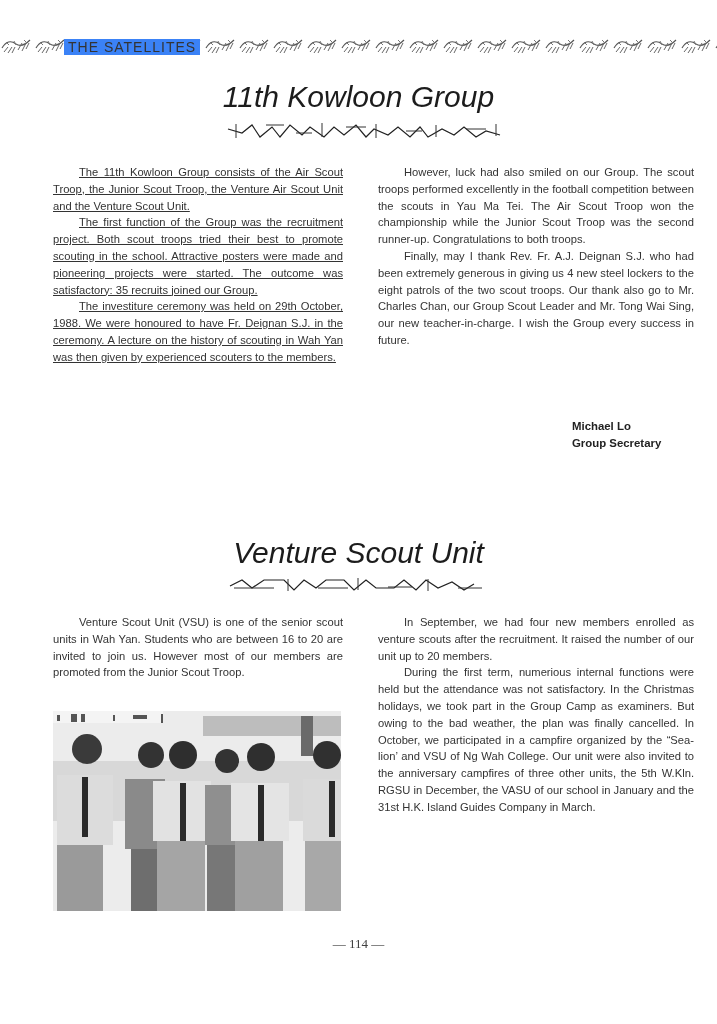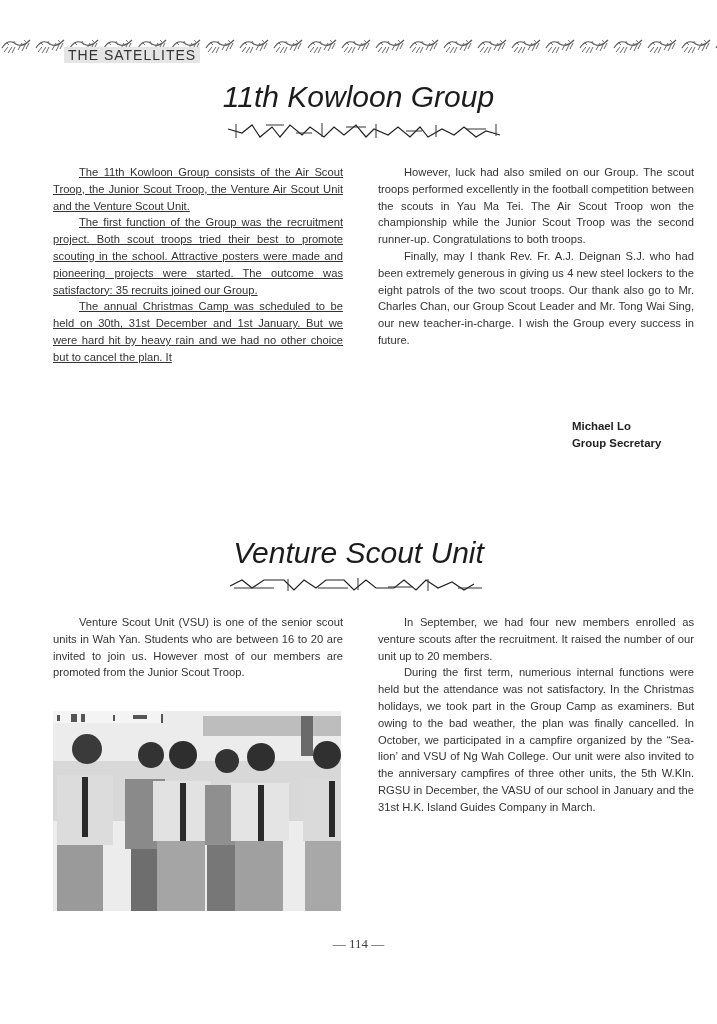--- a/index.html
+++ b/index.html
@@ -1,20 +1,20 @@
 <!DOCTYPE html>
 <html><head>
 <meta charset="utf-8">
 <style>
   html, body { margin: 0; padding: 0; background: #ffffff; }
   body { width: 717px; height: 1024px; position: relative; overflow: hidden;
          font-family: "Liberation Sans", sans-serif; color: #2a2a2a; }
   .header-band { position: absolute; left: 0; top: 36px; width: 717px; height: 22px; }
   .header-band svg { position: absolute; top: 0; }
-  .header-title { position: absolute; left: 64px; top: 39px; font-size: 14px; letter-spacing: 1px; color: #333; background:#e5e5e5; padding: 0 4px; margin-top: 8px; }
+  .header-title { position: absolute; left: 64px; top: 39px; font-size: 14px; letter-spacing: 1px; color: #333; background:#3b82f6; padding: 0 4px; }
   .title { position: absolute; left: 0; width: 717px; text-align: center; font-style: italic; font-size: 30px; color: #1c1c1c; }
   .title-1 { top: 80px; }
   .title-2 { top: 536px; }
   .underline-deco { position: absolute; }
   .col { position: absolute; font-size: 11.2px; line-height: 16.8px; text-align: justify; color: #333; }
   .col p { margin: 0; text-indent: 26px; }
   .col p.noindent { text-indent: 0; }
   .c1 { left: 53px; top: 164px; width: 290px; text-decoration: underline; }
   .c2 { left: 378px; top: 164px; width: 316px; }
   .c3 { left: 53px; top: 614px; width: 290px; }
@@ -42,21 +42,21 @@
 
 <div class="title title-1">11th Kowloon Group</div>
 <svg class="underline-deco" style="left:226px; top:121px;" width="290" height="20">
   <path d="M2 8 l14 4 l10 -8 l8 12 l12 -10 l8 10 l10 -12 l12 10 l8 -8 l14 10 l10 -10 l10 8 l12 -10 l10 12 l8 -8 l14 6 l10 -8 l12 10 l10 -10 l8 10 l14 -8 l12 6 l10 -8 l12 10 l10 -6 l14 4" stroke="#222" stroke-width="1.2" fill="none"></path>
   <path d="M10 3 v14 M40 4 h18 M70 12 h16 M96 2 v14 M120 6 h20 M150 3 v14 M180 10 h16 M210 4 v12 M240 8 h20 M270 3 v12" stroke="#333" stroke-width="1" fill="none"></path>
 </svg>
 
 <div class="col c1">
   <p>The 11th Kowloon Group consists of the Air Scout Troop, the Junior Scout Troop, the Venture Air Scout Unit and the Venture Scout Unit.</p>
   <p>The first function of the Group was the recruitment project. Both scout troops tried their best to promote scouting in the school. Attractive posters were made and pioneering projects were started. The outcome was satisfactory: 35 recruits joined our Group.</p>
-  <p>The annual Christmas Camp was scheduled to be held on 30th, 31st December and 1st January. But we were hard hit by heavy rain and we had no other choice but to cancel the plan. It</p>
+  <p>The investiture ceremony was held on 29th October, 1988. We were honoured to have Fr. Deignan S.J. in the ceremony. A lecture on the history of scouting in Wah Yan was then given by experienced scouters to the members.</p>
 </div>
 
 <div class="col c2">
   <p>However, luck had also smiled on our Group. The scout troops performed excellently in the football competition between the scouts in Yau Ma Tei. The Air Scout Troop won the championship while the Junior Scout Troop was the second runner-up. Congratulations to both troops.</p>
   <p>Finally, may I thank Rev. Fr. A.J. Deignan S.J. who had been extremely generous in giving us 4 new steel lockers to the eight patrols of the two scout troops. Our thank also go to Mr. Charles Chan, our Group Scout Leader and Mr. Tong Wai Sing, our new teacher-in-charge. I wish the Group every success in future.</p>
 </div>
 
 <div class="signature">
   <div>Michael Lo</div>
   <div>Group Secretary</div>

